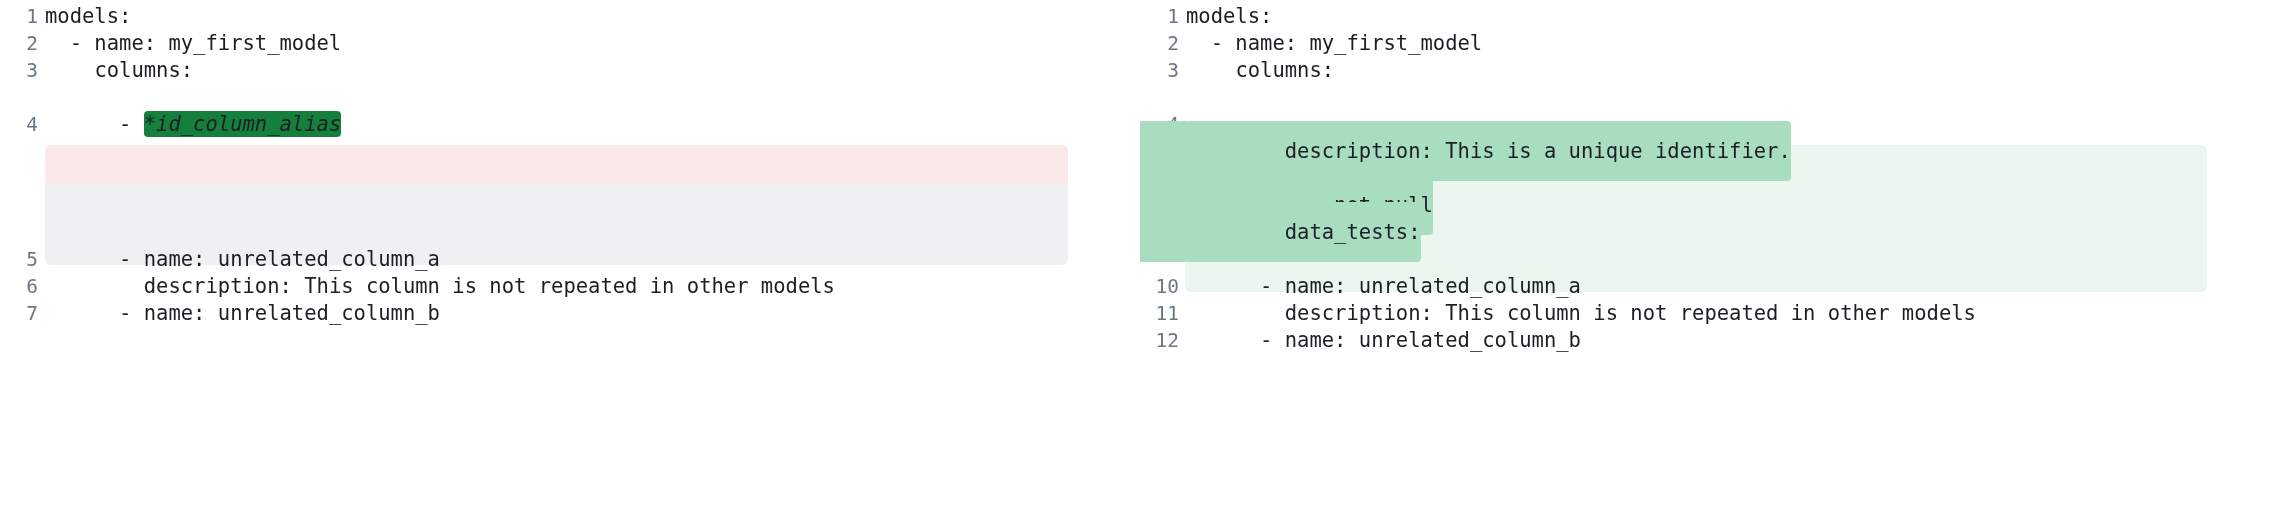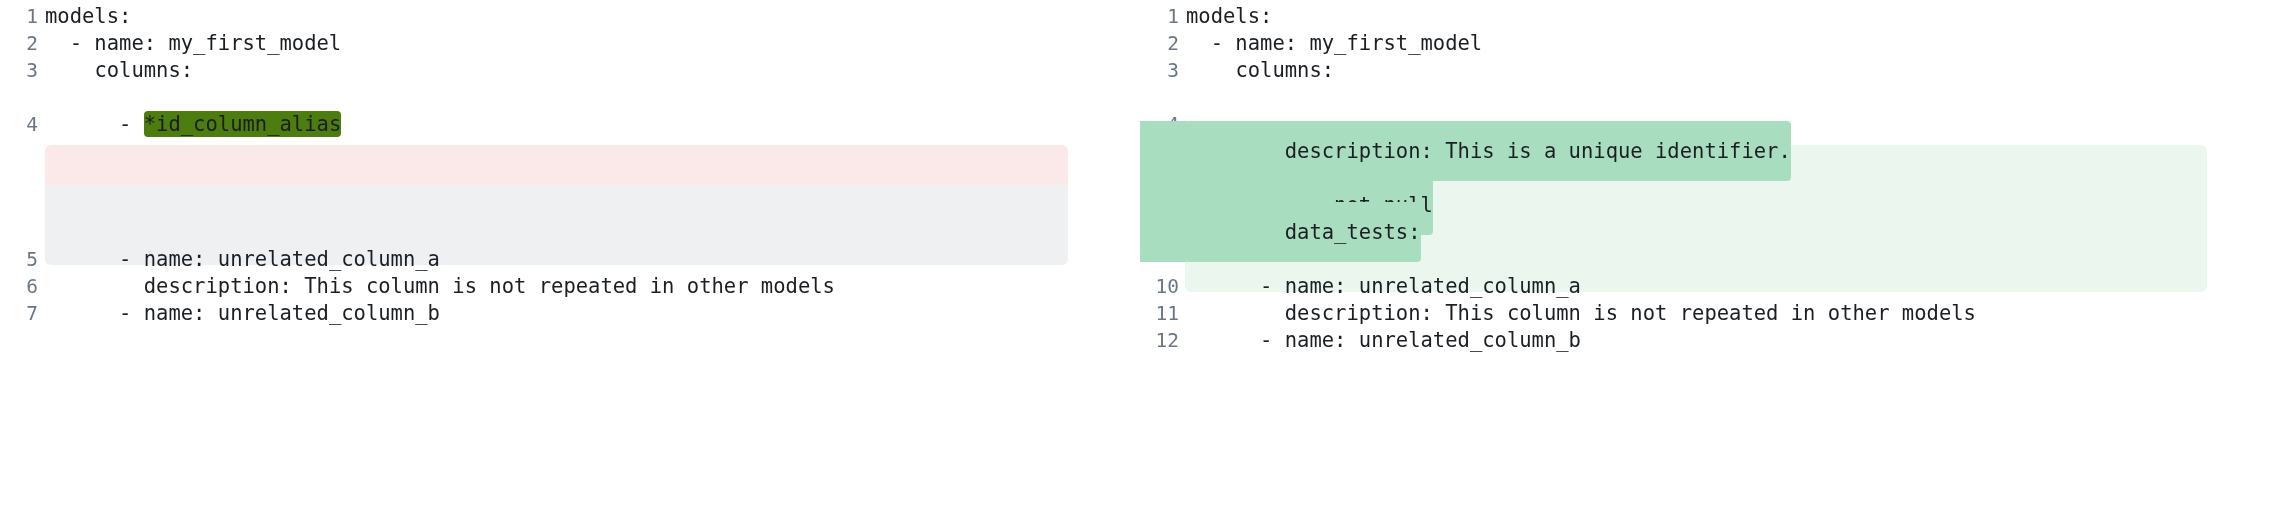--- a/index.html
+++ b/index.html
@@ -75,21 +75,21 @@
   }
   .pane-right .code { margin-left: 7px; }
 
   .spacer { height: 27px; }
 
   
   .chip {
     border-radius: 4px;
     padding: 1px 0;
   }
-  .chip-del { background: #4d7c0f; }
+  .chip-del { background: #15803d; font-style: italic; }
   .chip-add { background: #a9ddc0; }
   
   .chip-add-full {
     background: #a9ddc0;
     border-radius: 4px;
     padding: 18px 0;
     box-shadow: -52px 0 0 #a9ddc0;
   }
 </style>
 </head>

